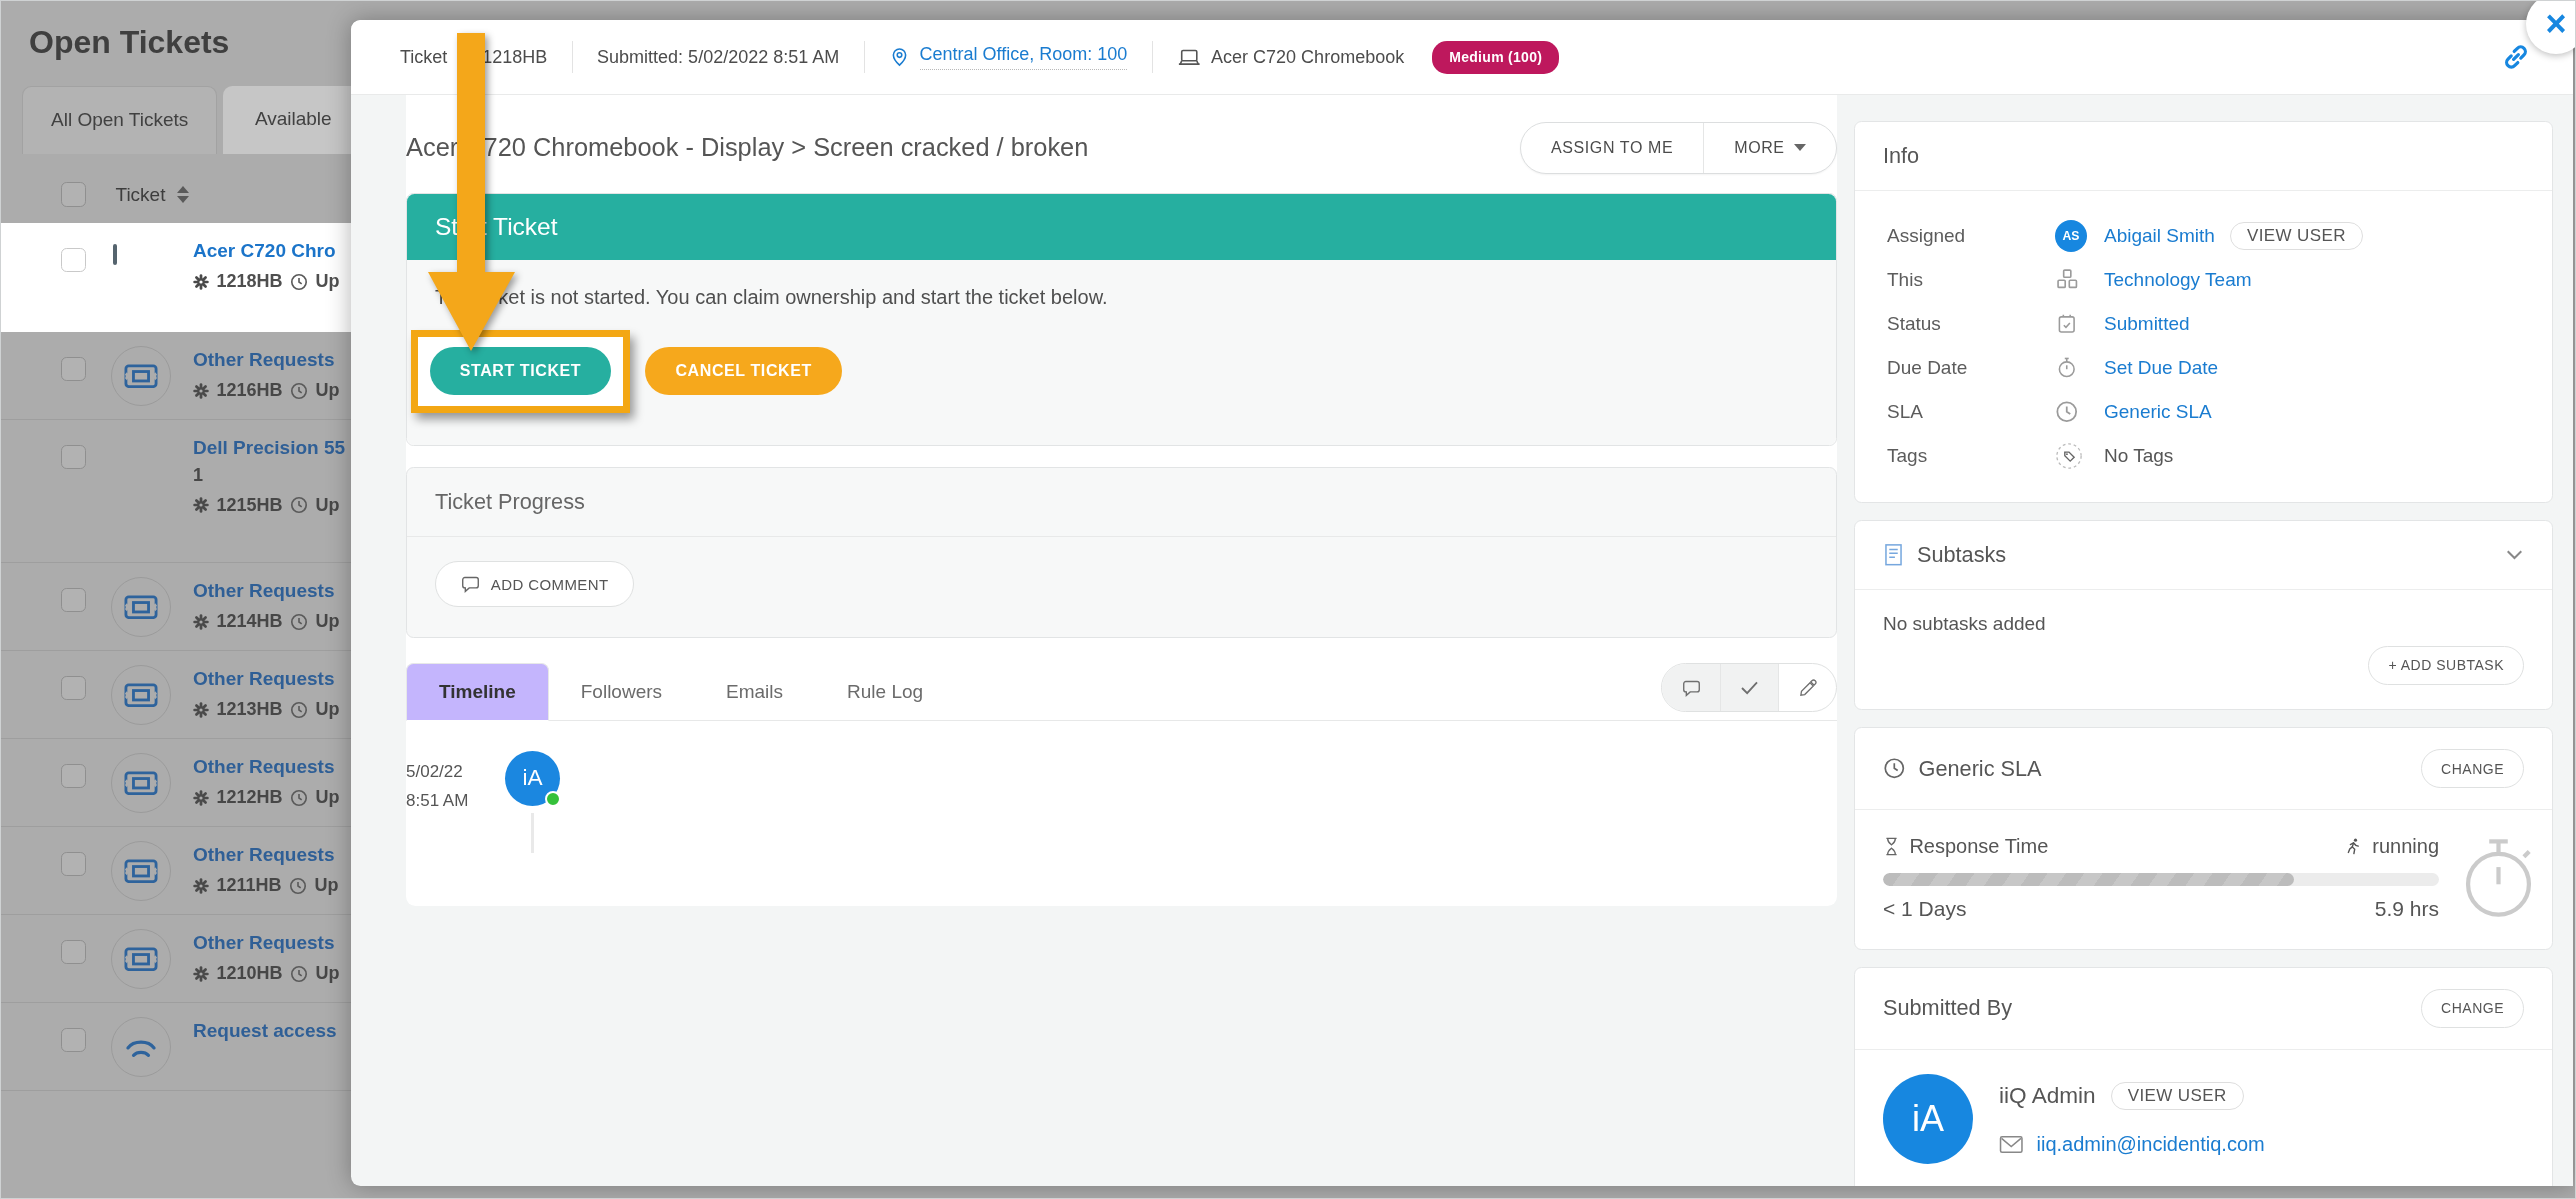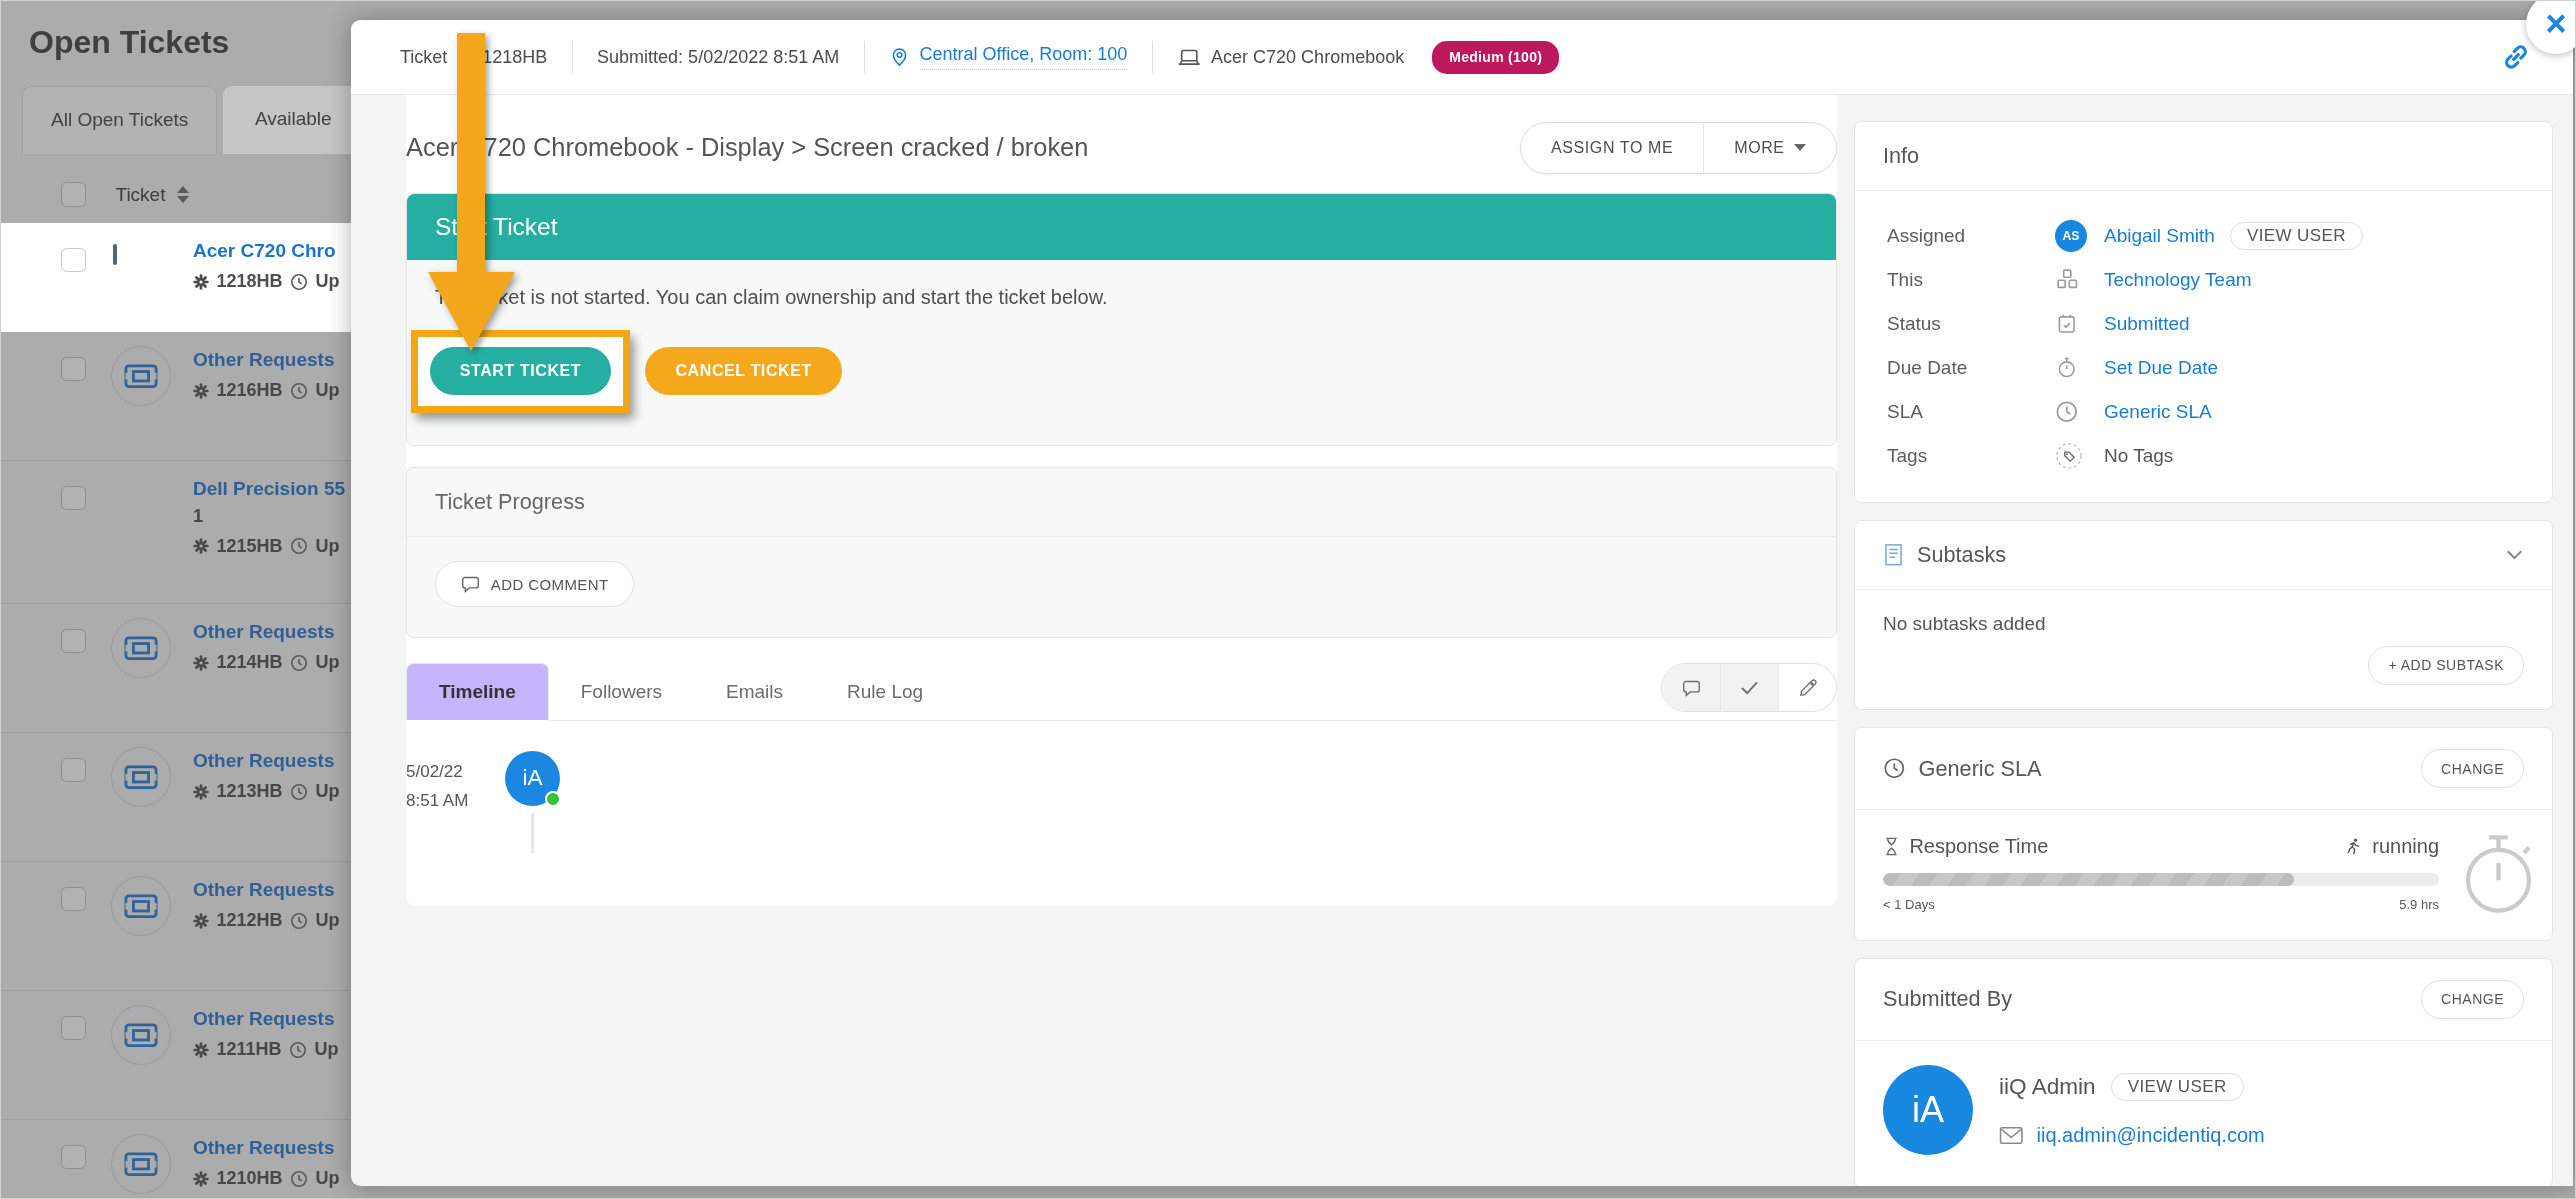--- a/index.html
+++ b/index.html
@@ -18,21 +18,21 @@
              line-height:66px; font-size:19px; color:#414141; white-space:nowrap; overflow:hidden; }
   .sb-head { position:absolute; left:0; right:0; top:166px; height:55px; display:flex; align-items:center; }
   .cb { width:24.5px; height:24.5px; border:1.9px solid #8f8f8f; border-radius:5.6px; background:rgba(255,255,255,0.08); flex:none; }
   .sb-head .cb { margin-left:60px; }
   .sb-head-label { margin-left:30px; font-size:19px; color:#3d3d3d; }
   .sort { display:inline-flex; flex-direction:column; gap:2.8px; margin-left:11.3px; }
   .sort i { width:0; height:0; border-left:6.6px solid transparent; border-right:6.6px solid transparent; display:block; }
   .sort .up { border-bottom:7.5px solid #5a5a5a; }
   .sort .dn { border-top:7.5px solid #5a5a5a; }
   .sb-list { position:absolute; left:0; right:0; top:222px; bottom:0; }
-  .sb-row { position:relative; border-bottom:0.9px solid #9e9e9e; height:129px; }
+  .sb-row { position:relative; border-bottom:0.9px solid #9e9e9e; height:88px; }
   .sb-row.sel { background:#ffffff; height:109px; border-bottom:none; }
   .sb-row.tall { height:143px; }
   .sb-row .cb { position:absolute; left:60px; top:24.5px; }
   .sb-row.sel .cb { border-color:#c9c9c9; background:#fff; }
   .sb-ic { position:absolute; left:109px; top:13px; width:62px; height:62px;
            display:flex; align-items:center; justify-content:center; }
   .ic-circle { width:60px; height:60px; border:0.9px solid #9b9b9b; border-radius:50%;
                display:flex; align-items:center; justify-content:center; }
   .sb-txt { position:absolute; left:192px; top:17px; right:0; overflow:hidden; white-space:nowrap;font-weight:bold; }
   .sb-t1 { font-size:19px; color:#2f5f96; }
@@ -141,21 +141,21 @@
   .chev { margin-left:auto; display:flex; }
   .sub-body { padding:22.6px 28px 24.5px; }
   .sub-empty { font-size:19px; color:#555; }
   .sub-btn-row { display:flex; justify-content:flex-end; margin-top:11.3px; }
   .sla-body { padding:24.5px 113px 28px 28px; position:relative; }
   .sla-r1 { display:flex; justify-content:space-between; align-items:center; font-size:20px; color:#555; }
   .sla-left, .sla-right { display:flex; align-items:center; gap:9.4px; }
   .pbar { margin:15px 0 11.3px; height:13px; border-radius:6.6px; background:#ececec; overflow:hidden; }
   .pfill { height:100%; border-radius:6.6px;
            background:repeating-linear-gradient(125deg,#bcbcbc 0 15px,#c7c7c7 15px 30px); }
-  .sla-r2 { display:flex; justify-content:space-between; font-size:13px; color:#555; }
+  .sla-r2 { display:flex; justify-content:space-between; font-size:21px; color:#555; }
   .stopwatch-big { position:absolute; right:13px; top:50%; transform:translateY(-50%); }
   .subm-body { padding:24.5px 28px 32px; display:flex; align-items:center; gap:26px; }
   .avatar-lg { width:90px; height:90px; border-radius:50%; background:#1787e0; color:#fff; font-size:36px;
                display:flex; align-items:center; justify-content:center; flex:none; }
   .subm-name-row { display:flex; align-items:center; }
   .subm-name { font-size:22.6px; color:#555; }
   .subm-email { display:flex; align-items:center; gap:13px; margin-top:22.6px; font-size:20px; color:#1a7cd0; }
 
   
   .arrow-wrap { position:absolute; left:427px; top:32px; z-index:50;

